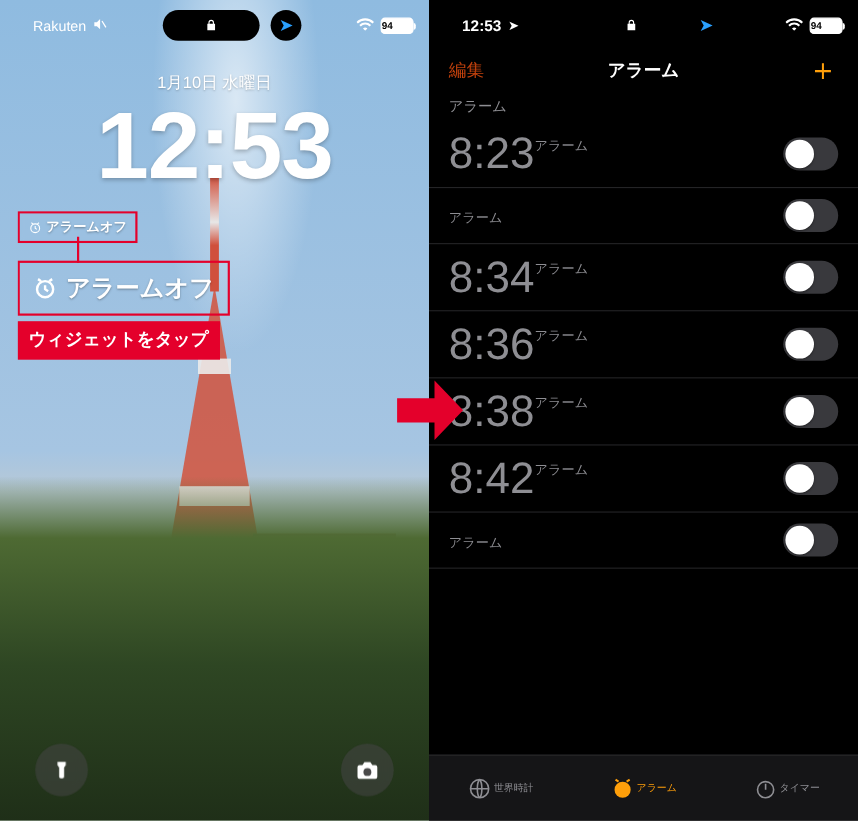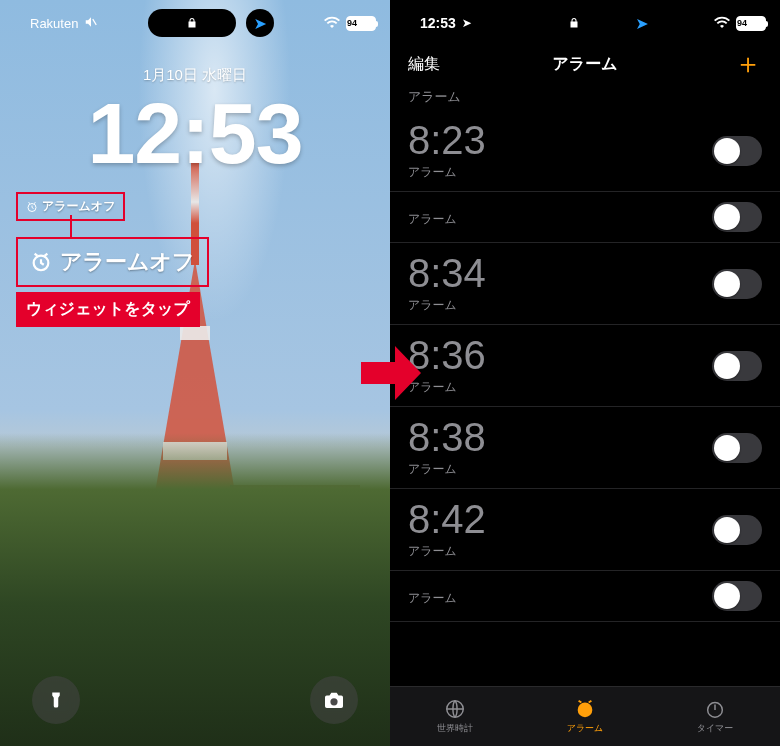--- a/index.html
+++ b/index.html
@@ -49,35 +49,35 @@
 
   
   .big-arrow{position:absolute;left:50%;top:50%;transform:translate(-50%,-50%);z-index:5;}
   .big-arrow svg{display:block;}
 
   
   .alarm{background:#000;color:#fff;}
   .alarm .status{color:#fff;}
   .alarm .status .time-s{font-weight:600;font-size:14px;}
   .navbar{position:absolute;top:44px;left:0;right:0;height:40px;display:flex;align-items:center;justify-content:space-between;padding:0 18px;}
-  .nav-edit{color:#ffffff;font-size:16px;}
+  .nav-edit{color:#c2410c;font-size:16px;}
   .nav-title{position:absolute;left:50%;transform:translateX(-50%);font-size:16px;font-weight:600;}
   .nav-add{color:#ff9f0a;font-size:28px;line-height:20px;font-weight:300;}
   .section-h{position:absolute;top:88px;left:18px;color:#8e8e93;font-size:13px;}
   .list{position:absolute;top:110px;left:0;right:0;bottom:60px;overflow:hidden;}
   .row{border-bottom:1px solid #242426;padding:10px 18px 10px 18px;display:flex;align-items:center;justify-content:space-between;}
   .row .t{color:#8e8e93;font-size:40px;font-weight:300;line-height:1;}
   .row .sub{color:#8e8e93;font-size:12px;margin-top:4px;}
   .toggle{width:50px;height:30px;border-radius:15px;background:#39393d;position:relative;flex:0 0 auto;}
   .toggle::after{content:"";position:absolute;top:2px;left:2px;width:26px;height:26px;border-radius:50%;background:#fff;box-shadow:0 1px 2px rgba(0,0,0,.4);}
-  .row .left{display:flex;flex-direction:column;}
+  .row .left{display:flex;flex-direction:row;}
   .last .t{opacity:.5;}
 
   .tabbar{position:absolute;left:0;right:0;bottom:0;height:60px;background:#151517;border-top:1px solid #2a2a2c;display:flex;}
-  .tab{flex:1;display:flex;flex-direction:column;align-items:center;justify-content:center;gap:2px;color:#8e8e93;font-size:9px;}
+  .tab{flex:1;display:flex;flex-direction:row;align-items:center;justify-content:center;gap:2px;color:#8e8e93;font-size:9px;}
   .tab.active{color:#ff9f0a;}
   .tab .ico{height:22px;display:flex;align-items:center;justify-content:center;font-size:18px;}
 
   .mute-icon{display:inline-block;}
 </style>
 </head>
 <body>
 
 <div class="side-by-side">
 

